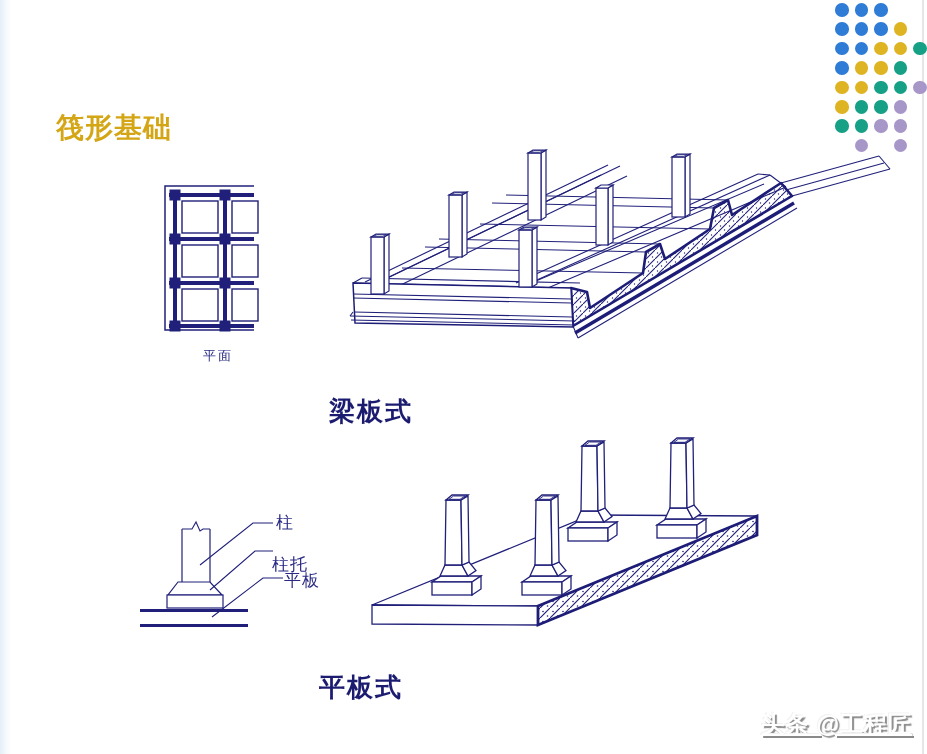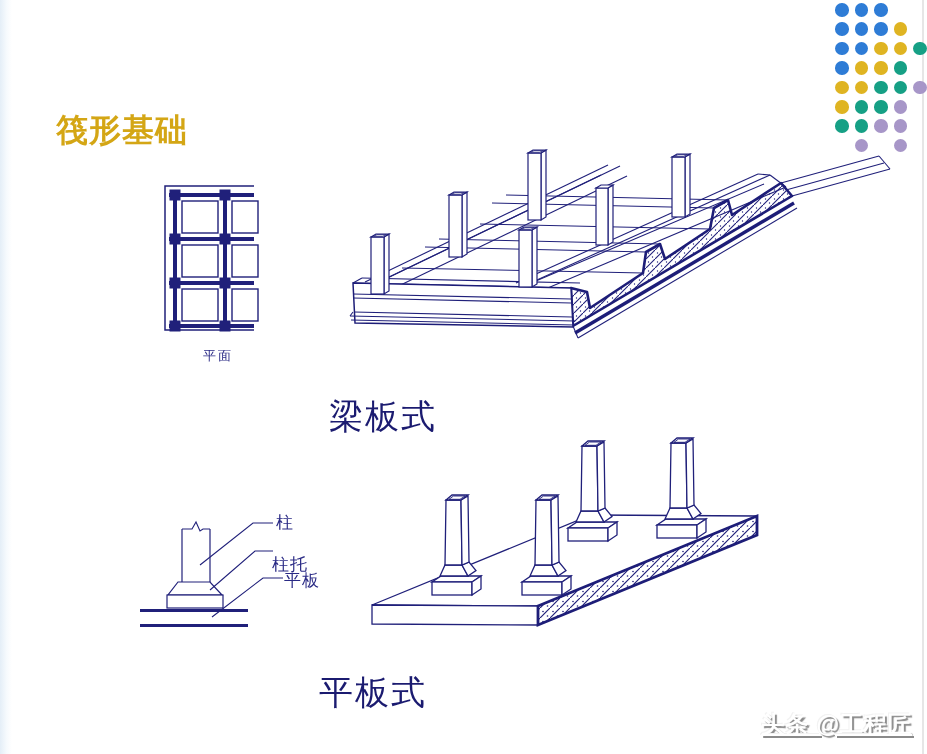--- a/index.html
+++ b/index.html
@@ -9,23 +9,23 @@
     --label:#2A2A85;
   }
   html,body{margin:0;padding:0;background:#fff;}
   #slide{
     position:relative;width:927px;height:754px;overflow:hidden;background:#fff;
     font-family:"Liberation Sans","DejaVu Sans",sans-serif;
   }
   #left-band{position:absolute;left:0;top:0;bottom:0;width:12px;
     background:linear-gradient(90deg,#e4eef7 0%,#f6fafd 55%,#ffffff 100%);}
   #right-edge{position:absolute;right:3px;top:0;bottom:0;width:2px;background:#dcdcdc;opacity:.7;}
-  #page-title{position:absolute;left:56px;top:109px;font-size:32px;font-weight:bold;
+  #page-title{position:absolute;left:56px;top:109px;font-size:28px;font-weight:bold;
     color:var(--title-color);letter-spacing:1px;}
-  .cap{position:absolute;font-size:34px;font-weight:normal;color:var(--caption);letter-spacing:2px;}
+  .cap{position:absolute;font-size:26px;font-weight:bold;color:var(--caption);letter-spacing:2px;}
   #cap-beam{left:329px;top:394px;}
   #cap-flat{left:319px;top:670px;}
   #cap-plan{position:absolute;left:203px;top:347px;font-size:13px;color:var(--label);letter-spacing:2px;}
   .dlabel{position:absolute;font-size:17px;color:var(--label);letter-spacing:1px;}
   #lbl-col{left:276px;top:511px;}
   #lbl-cap{left:272px;top:541px;margin-top:12px;}
   #lbl-plate{left:284px;top:569px;}
   #watermark{position:absolute;left:740px;top:709px;width:172px;text-align:right;
     font-size:23px;font-weight:bold;color:#ffffff;letter-spacing:1px;
     text-shadow:2px 2px 1px #8a8a8a, -1px -1px 0 #f2f2f2;text-decoration:underline;}

